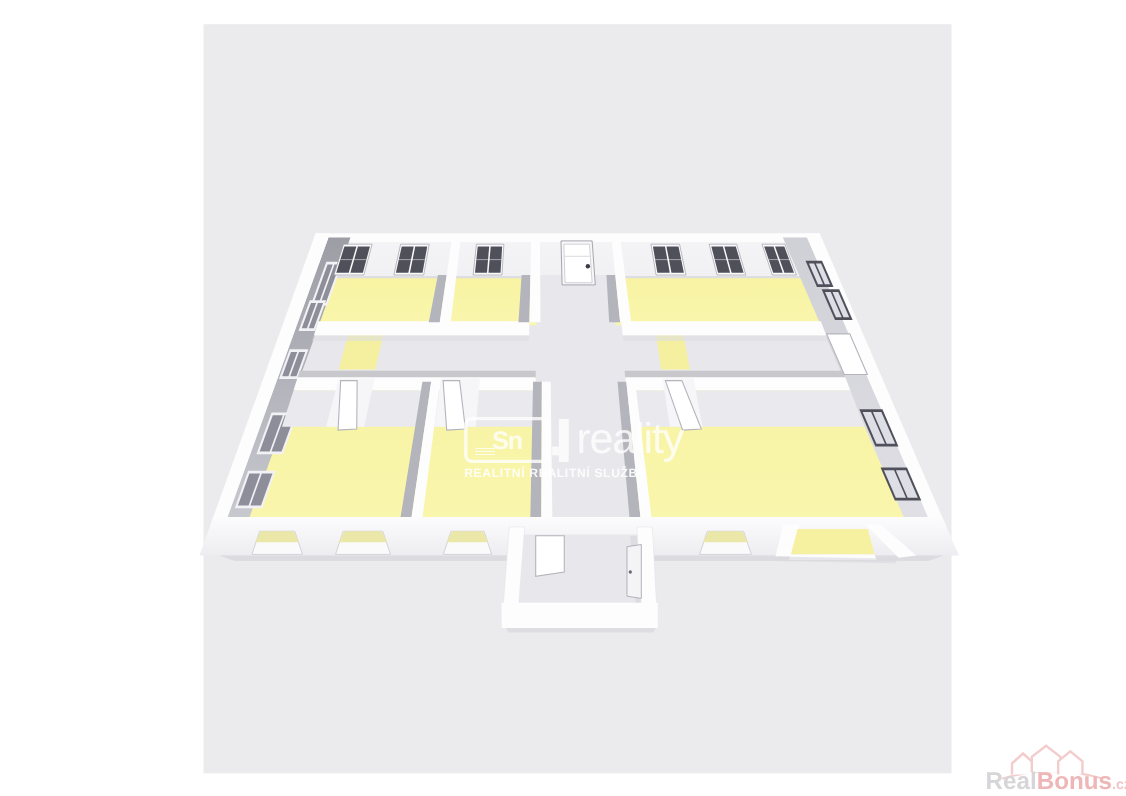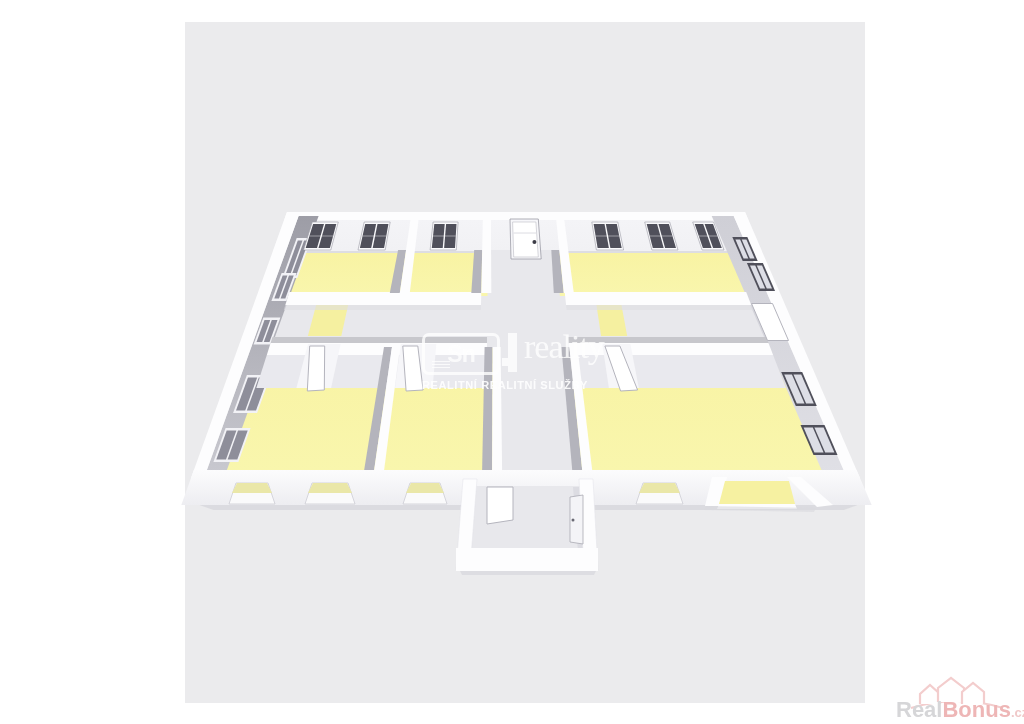--- a/index.html
+++ b/index.html
@@ -1,29 +1,29 @@
 <!DOCTYPE html>
 <html><head>
 <meta charset="utf-8">
 <style>
   html,body{margin:0;padding:0;background:#ffffff;font-family:"Liberation Sans",sans-serif;}
   .stage{position:relative;width:1024px;height:724px;overflow:hidden;background:#ffffff;}
   .canvas{position:absolute;left:185px;top:22px;width:680px;height:681px;background:#ebebed;}
   svg.plan{position:absolute;left:0;top:0;width:1024px;height:724px;}
   
   .wm{position:absolute;left:422px;top:333px;z-index:5;color:#ffffff;pointer-events:none;}
-  .wm-row{display:flex;align-items:flex-start;gap:7px;opacity:.80;}
+  .wm-row{display:flex;align-items:center;gap:7px;opacity:.80;margin-top:46px;}
   .wm-logo{position:relative;width:72px;height:36px;border:3px solid #ffffff;border-radius:7px;
            display:flex;align-items:center;justify-content:center;
            font-weight:bold;font-size:23px;letter-spacing:-1px;}
   .wm-hatch{position:absolute;left:7px;bottom:4px;width:18px;height:7px;
             background:repeating-linear-gradient(to bottom,#ffffff 0 1px,transparent 1px 3px);}
   .wm-key{width:9px;height:39px;background:#ffffff;margin-left:1px;position:relative;}
   .wm-key-foot{position:absolute;left:-6px;bottom:6px;width:6px;height:8px;background:#ffffff;}
-  .wm-brand{font-family:Liberation Serif, serif;font-size:34px;line-height:.82;letter-spacing:-1px;}
+  .wm-brand{font-family:Liberation Sans, sans-serif;font-size:39px;line-height:.82;letter-spacing:-1px;}
   .wm-tagline{font-weight:bold;font-size:11px;letter-spacing:.6px;margin-top:4px;opacity:.9;white-space:nowrap;}
   svg.brandlogo{position:absolute;left:893px;top:676px;width:136px;height:46px;z-index:6;}
 </style>
 </head>
 <body>
 
 <div class="stage">
   <div class="canvas"></div>
 
   <svg class="plan" viewBox="0 0 1024 724">

